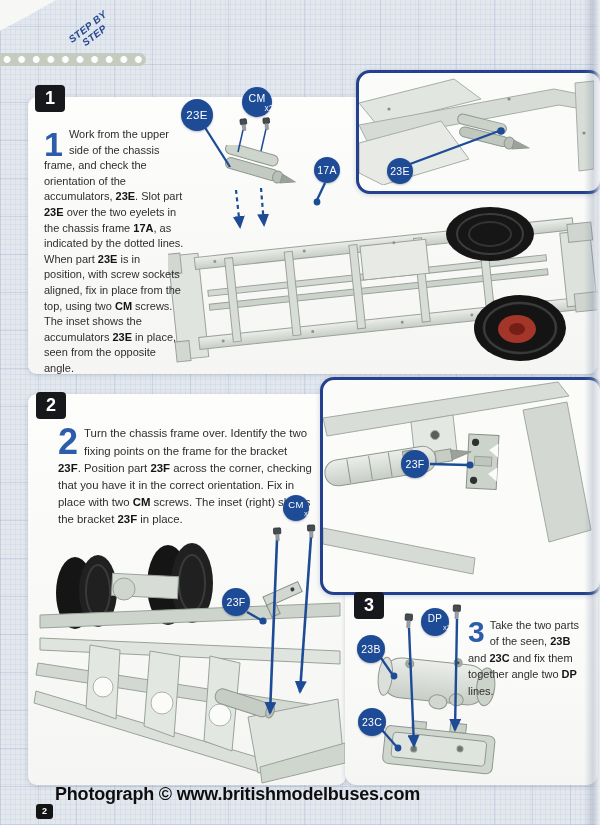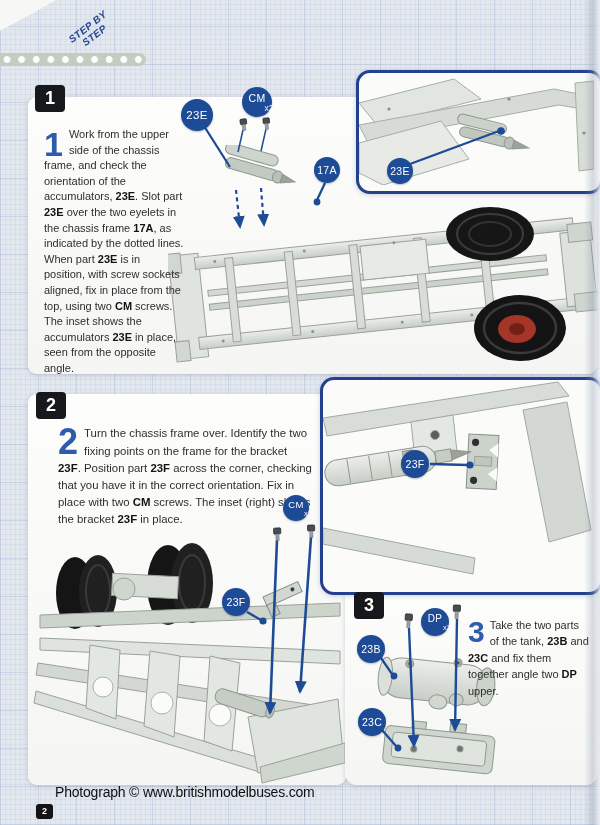--- a/index.html
+++ b/index.html
@@ -41,21 +41,21 @@
   #t3{left:468px;top:606px;width:122px;font-size:11px;line-height:16.4px;}
   #t3 .dropcap{font-size:30px;line-height:26px;margin:2px 5px 0 0;}
   .photo{position:absolute;z-index:2;}
   .overlay{position:absolute;left:0;top:0;z-index:5;pointer-events:none;}
   .callout{position:absolute;background:#1d4b96;color:#fff;border-radius:50%;
     display:flex;flex-direction:column;align-items:center;justify-content:center;
     z-index:6;box-shadow:0 1px 2px rgba(0,0,30,.25);}
   .callout .main{font-size:11.5px;letter-spacing:.3px;}
   .callout.small .main{font-size:10.5px;}
   .callout .qty{font-size:8.5px;margin-top:-1px;opacity:.95;margin-left:24px;}
-  .credit{position:absolute;left:55px;top:784px;font-weight:normal;font-size:14px;
+  .credit{position:absolute;left:55px;top:784px;font-weight:bold;font-size:18px;
     color:#0e0e0e;letter-spacing:-0.2px;z-index:8;}
   .pagenum{position:absolute;left:36px;top:804px;width:17px;height:15px;background:#141414;
     color:#fff;font-weight:bold;font-size:9px;line-height:15px;text-align:center;
     border-radius:3px;z-index:8;}
 </style>
 </head>
 <body>
 
 <div class="page">
 
@@ -218,21 +218,21 @@
         <rect x="80" y="2" width="10" height="22" fill="#b9c1b8"></rect>
         <rect x="112" y="7" width="16" height="12" fill="#c6cdc5"></rect>
         <polygon points="128,8 148,13 128,18" fill="#9aa29a"></polygon>
       </g>
     </svg>
   </div>
 
   <div class="panel" style="left:345px;top:586px;width:253px;height:199px;border-radius:12px;"></div>
   <div class="badge" style="left:354px;top:592px;">3</div>
 
-  <p class="step-text" id="t3"><span class="dropcap">3</span><span><span>Take the two parts of the tank, </span><b>23B</b><span> and </span><b>23C</b><span> and fix them together angle two </span><b>DP</b><span> upper.</span></span></p>
+  <p class="step-text" id="t3"><span class="dropcap">3</span><span><span>Take the two parts of the seen, </span><b>23B</b><span> and </span><b>23C</b><span> and fix them together angle two </span><b>DP</b><span> lines.</span></span></p>
 
   <svg class="photo" style="left:370px;top:640px;" width="145" height="145" viewBox="0 0 145 145">
     <g transform="rotate(6 70 42)" stroke="#8f988f" stroke-width="1">
       <rect x="12" y="22" width="105" height="40" rx="19" fill="url(#sil)"></rect>
       <ellipse cx="116" cy="42" rx="9" ry="19" fill="#ccd3cb"></ellipse>
       <ellipse cx="15" cy="42" rx="7" ry="19" fill="#dbe0da"></ellipse>
       <circle cx="38" cy="27" r="4" fill="#aab2a9"></circle>
         <circle cx="38" cy="27" r="1.8" fill="#4a4e4a"></circle>
       <circle cx="86" cy="21" r="4" fill="#aab2a9"></circle>
         <circle cx="86" cy="21" r="1.8" fill="#4a4e4a"></circle>

